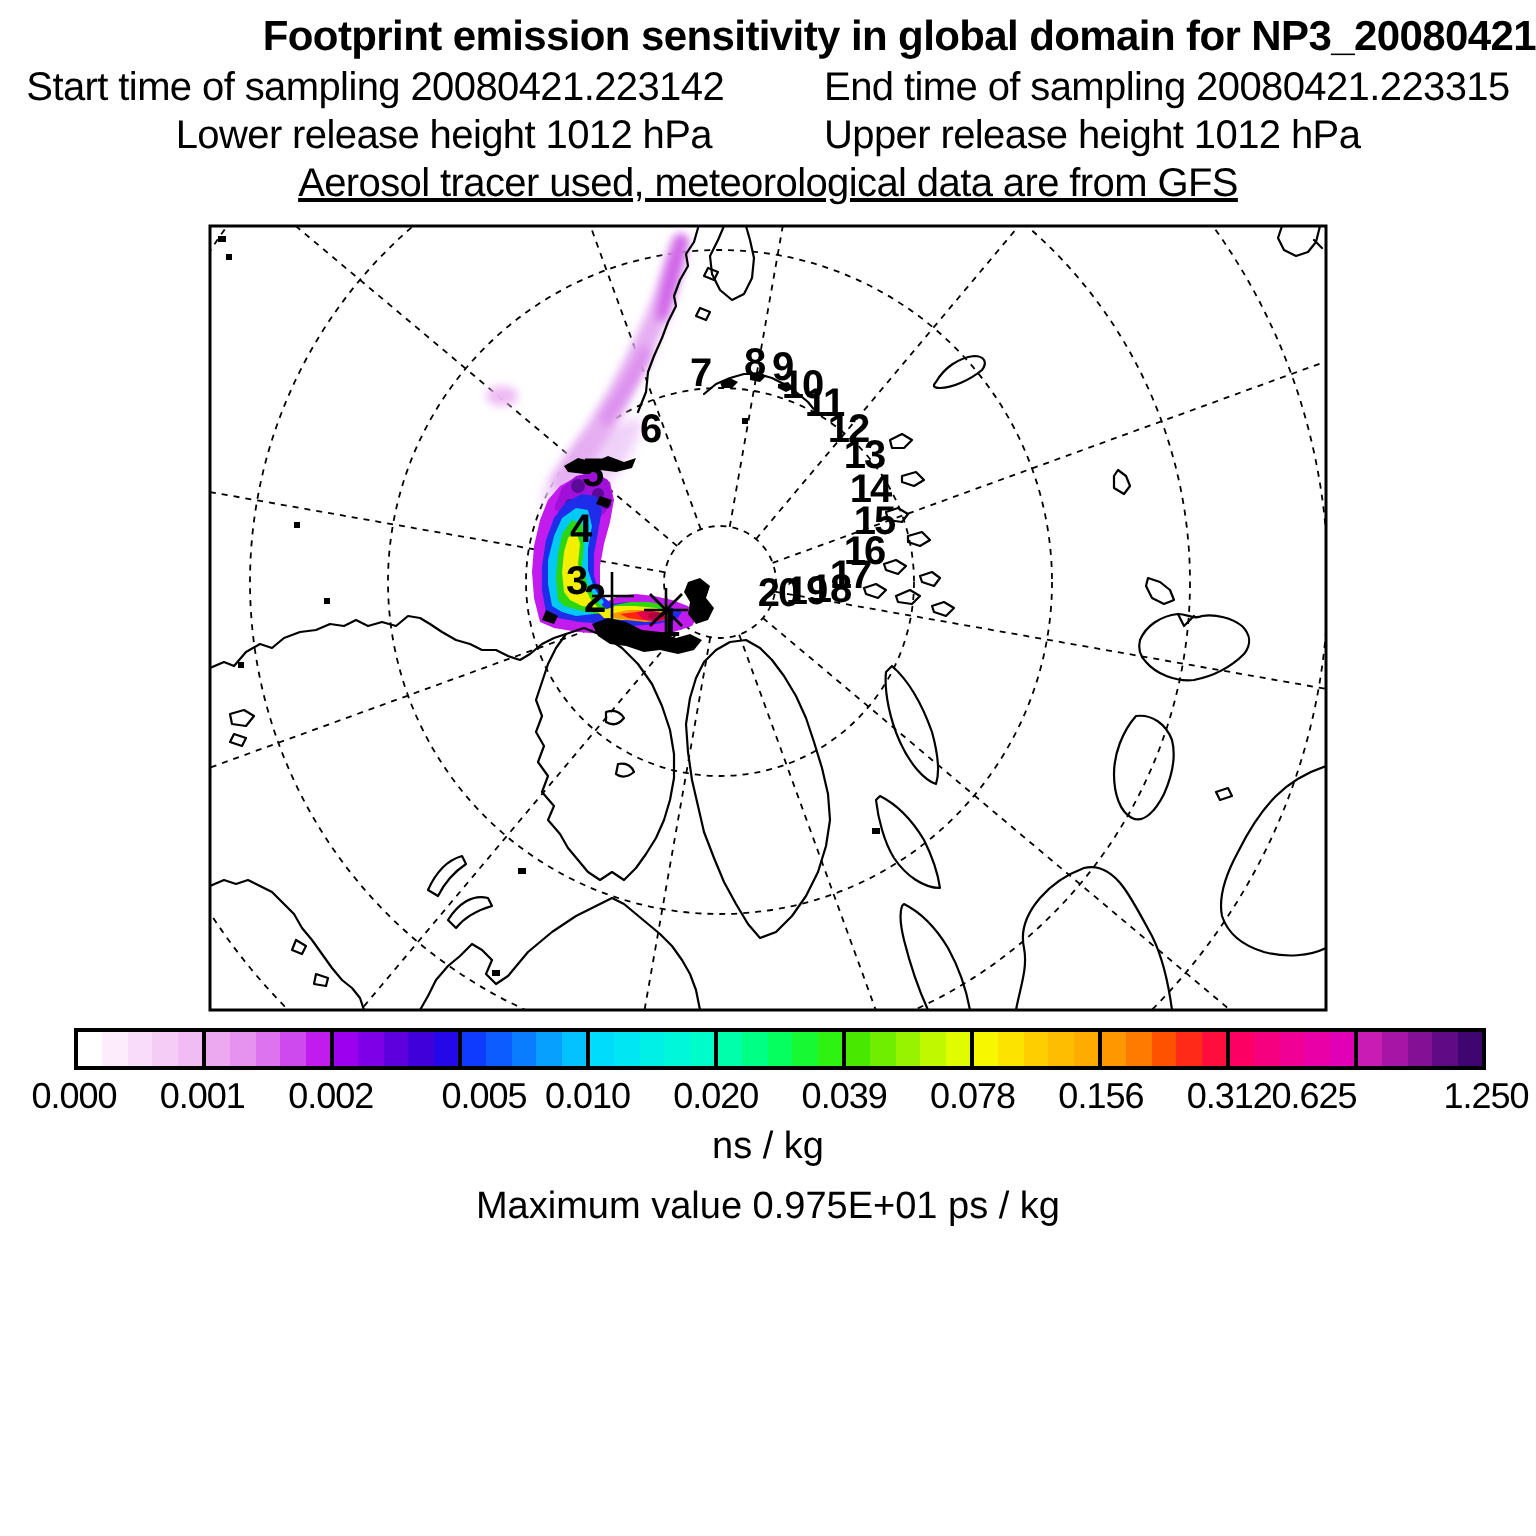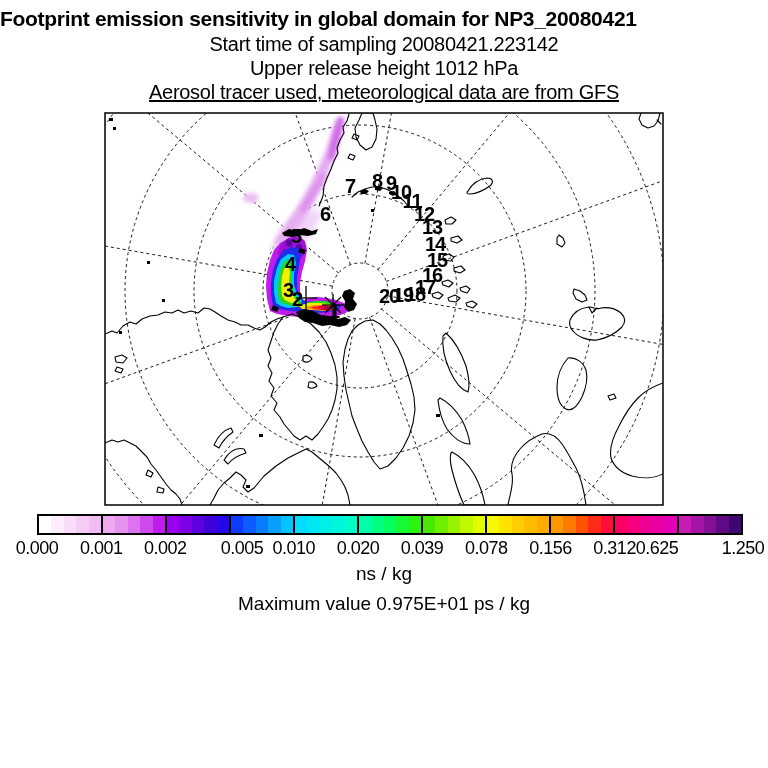--- a/index.html
+++ b/index.html
@@ -1,18 +1,18 @@
 <!DOCTYPE html>
 <html><head>
 <meta charset="utf-8">
 <style>
   html,body{margin:0;padding:0;background:#ffffff;}
   body{width:768px;height:768px;position:relative;overflow:hidden;
        font-family:"Liberation Sans",sans-serif;color:#000;}
-  .hdr{position:absolute;left:0;width:768px;text-align:left;white-space:nowrap;}
+  .hdr{position:absolute;left:0;width:768px;text-align:right;white-space:nowrap;}
   #title{top:7px;font-size:21px;font-weight:bold;letter-spacing:-0.3px;}
   .hline{font-size:20px;letter-spacing:-0.3px;display:flex;justify-content:center;}
   #line2{top:33px;gap:50px;}
   #line3{top:57px;gap:56px;}
   #line4{top:81px;text-decoration:underline;}
   #mapwrap{position:absolute;left:0;top:0;}
   #cbar{position:absolute;left:37px;top:514px;width:706px;height:21px;
         border:2px solid #000;box-sizing:border-box;display:flex;}
   .cseg{flex:1 1 0;display:flex;border-right:2px solid #000;}
   .cseg:last-child{border-right:none;}
@@ -21,22 +21,24 @@
         font-size:18px;font-weight:normal;letter-spacing:-0.5px;white-space:nowrap;}
   #units{position:absolute;left:0;width:768px;top:563px;text-align:center;font-size:19px;}
   #maxval{position:absolute;left:0;width:768px;top:593px;text-align:center;font-size:19px;}
 </style>
 </head>
 <body>
 
 <div class="hdr" id="title">Footprint emission sensitivity in global domain for NP3_20080421</div>
 <div class="hdr hline" id="line2">
   <span>Start time of sampling 20080421.223142</span>
+  <span>End time of sampling 20080421.223315</span>
 </div>
 <div class="hdr hline" id="line3">
+  <span>Lower release height 1012 hPa</span>
   <span>Upper release height 1012 hPa</span>
 </div>
 <div class="hdr hline" id="line4">
   <span>Aerosol tracer used, meteorological data are from GFS</span>
 </div>
 
 <div id="mapwrap">
 <svg width="768" height="768" viewBox="0 0 768 768">
   <defs>
     <clipPath id="frameclip">

